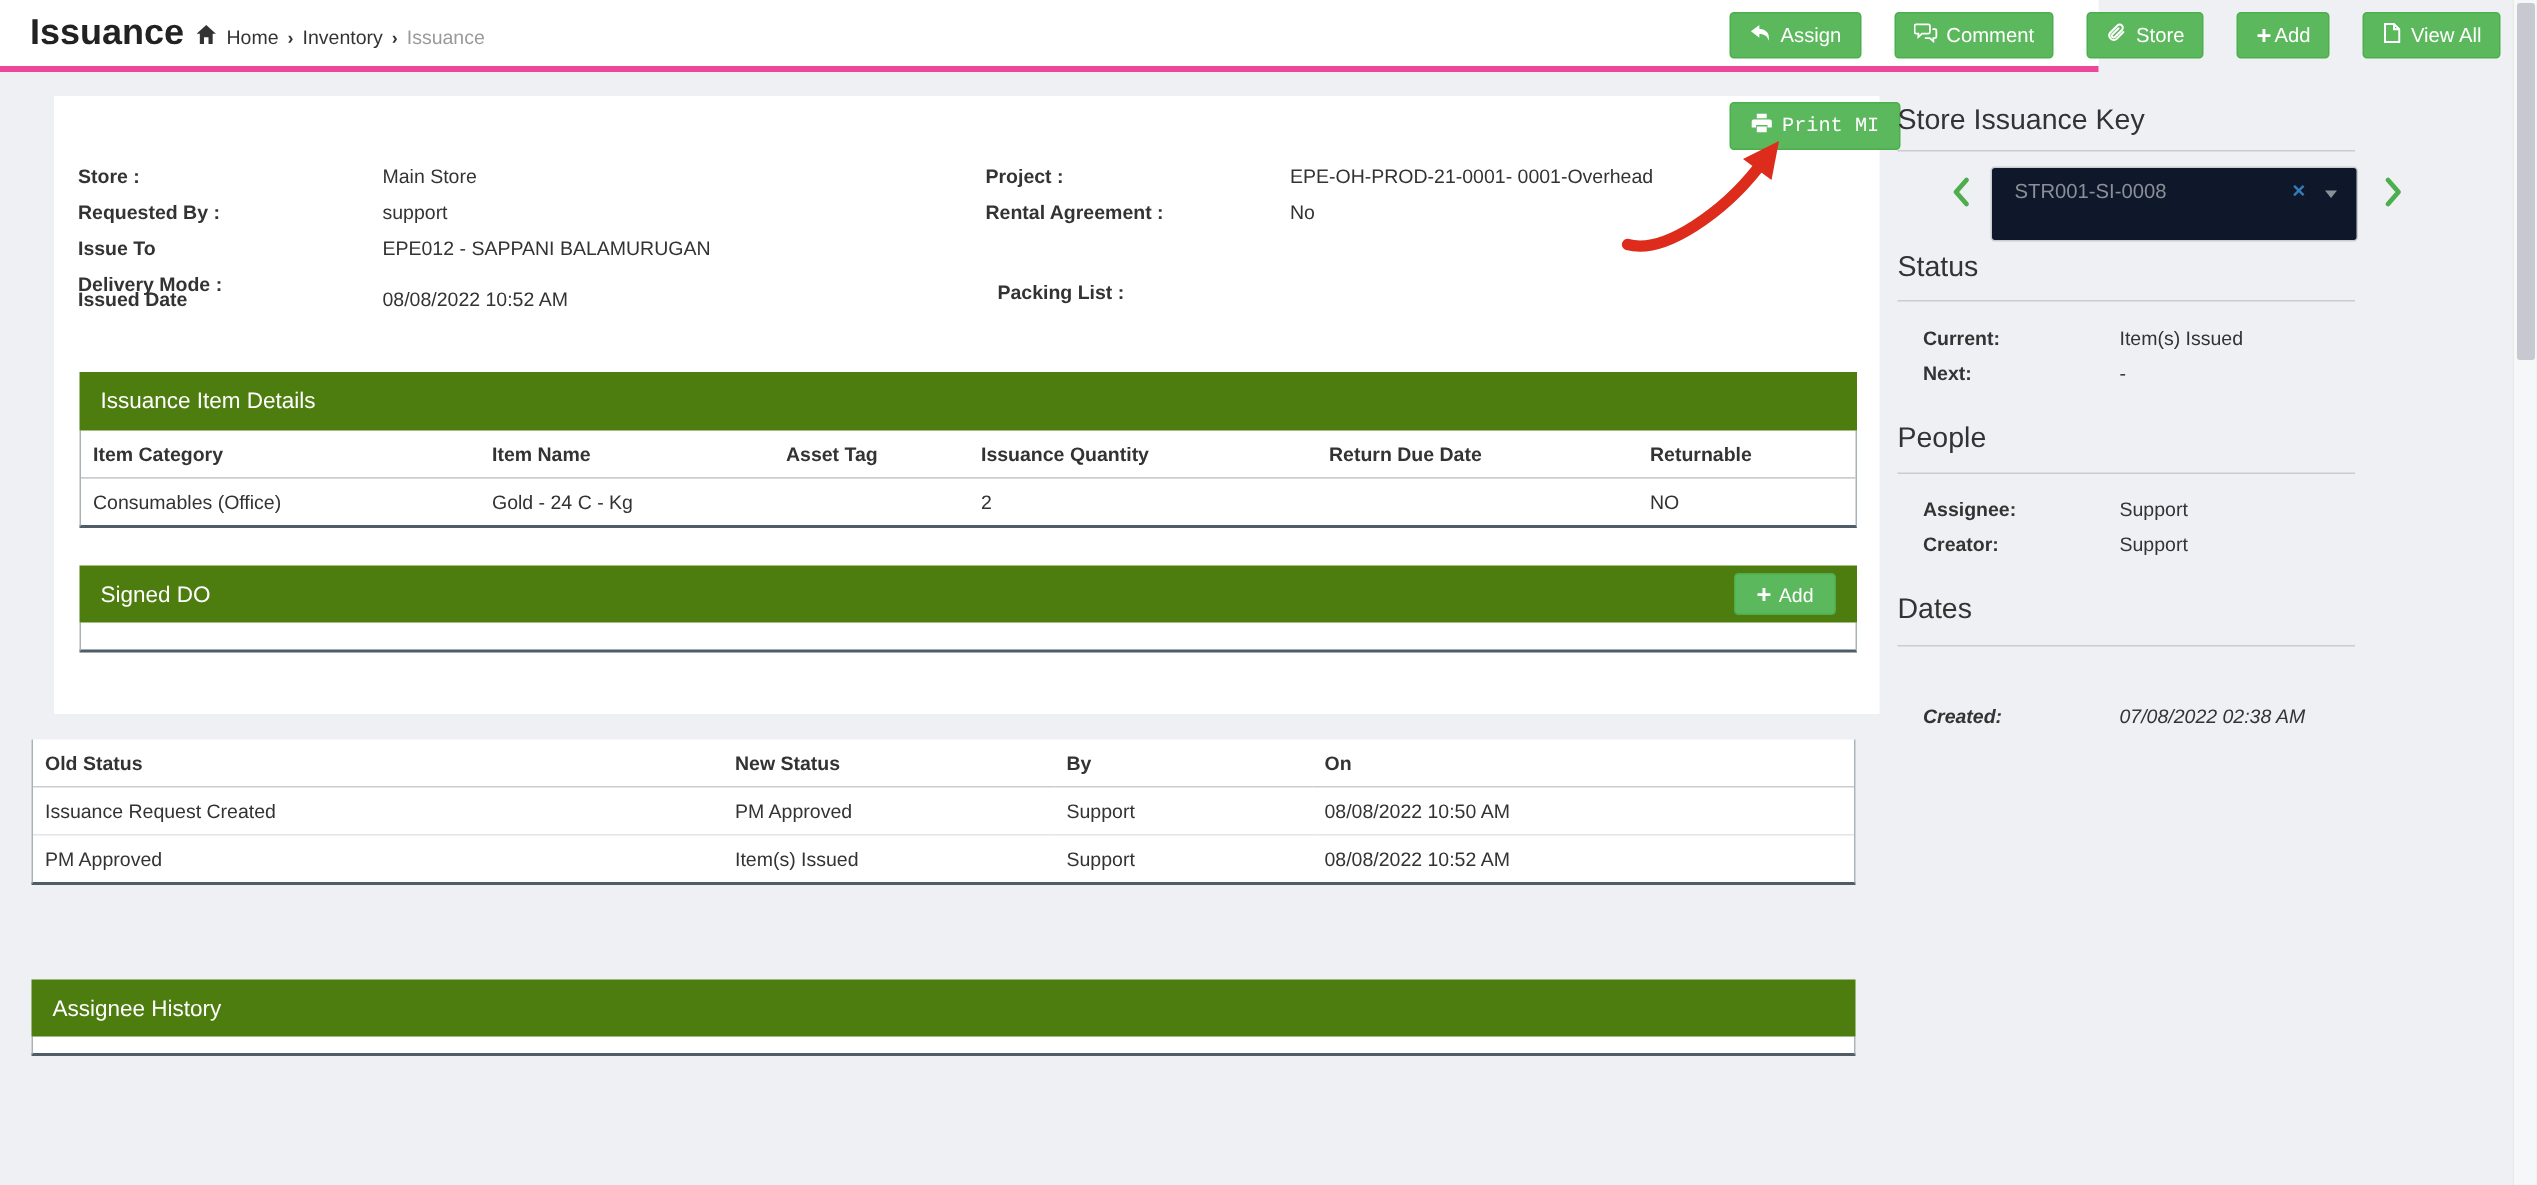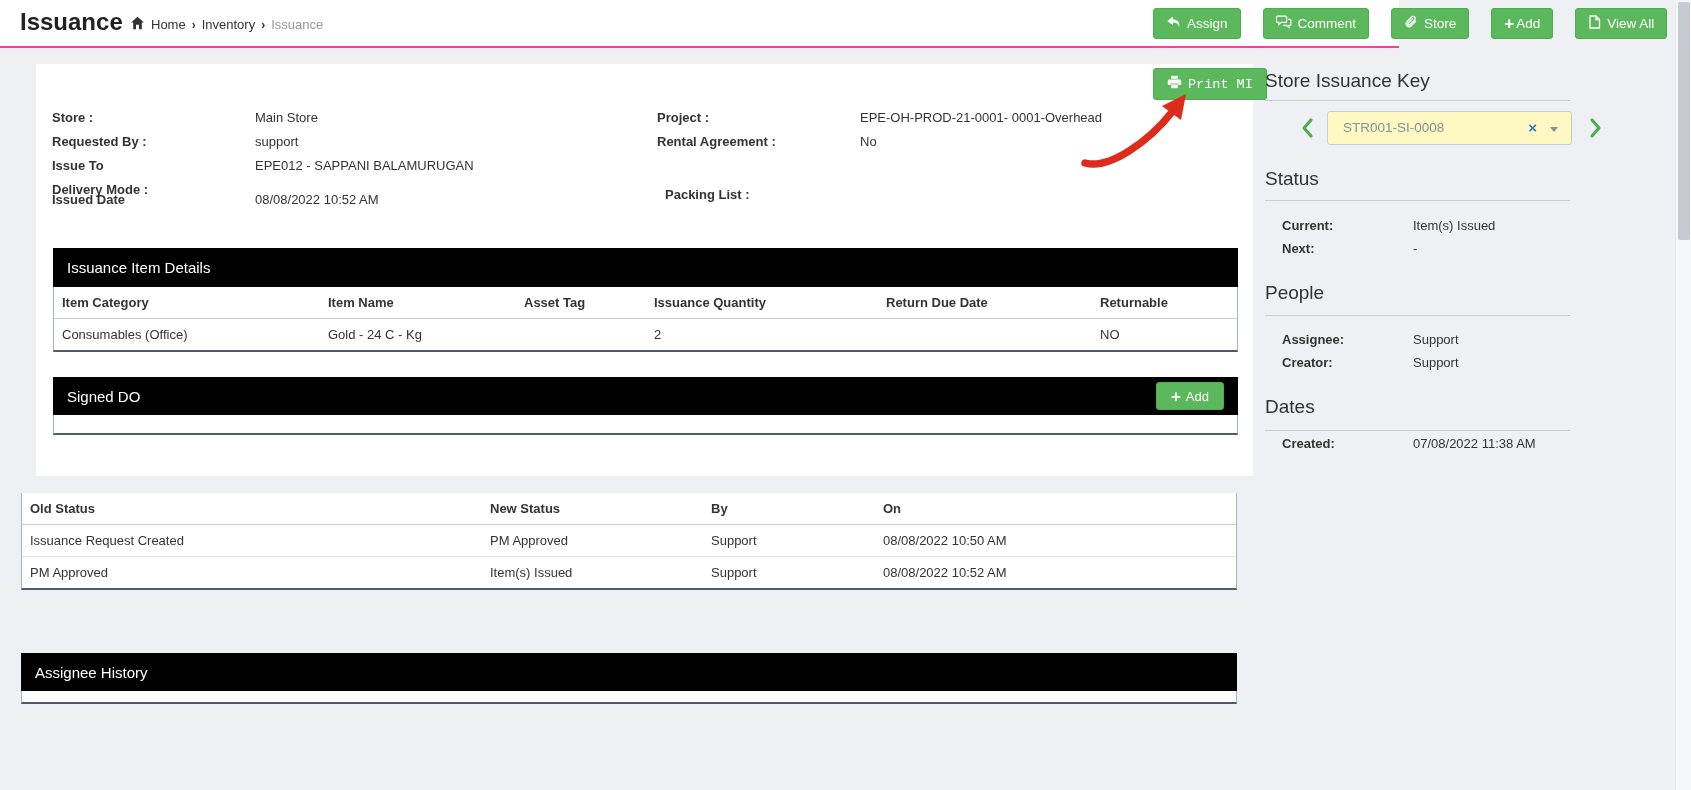--- a/index.html
+++ b/index.html
@@ -1,21 +1,21 @@
 <!DOCTYPE html>
 <html><head>
 <meta charset="utf-8">
 <style>
   * { margin:0; padding:0; box-sizing:border-box; }
   html,body { width:1691px; height:790px; overflow:hidden; }
   body { font-family:"Liberation Sans","DejaVu Sans",sans-serif; color:#333; background:#eef0f3; }
   .page { position:relative; width:1691px; height:790px; background:#eef0f3; }
 
   
-  .topbar { position:absolute; left:0; top:0; width:1399px; height:48px; background:#fff; border-bottom:2px solid #ec4899; }
+  .topbar { position:absolute; left:0; top:0; width:1399px; height:48px; background:#fff; border-bottom:4px solid #ec4899; }
   .page-title { position:absolute; left:20px; top:8px; font-size:24px; font-weight:700; color:#222; }
   .breadcrumb { position:absolute; left:130px; top:16px; font-size:13px; color:#333; display:flex; align-items:center; gap:6px; }
   .breadcrumb .sep { font-weight:700; font-size:12px; }
   .breadcrumb .last { color:#9a9a9a; }
   .crumb { color:#333; text-decoration:none; }
 
   .actions { position:absolute; left:1153px; top:8px; display:flex; gap:22px; }
   .btn-green { display:inline-flex; align-items:center; gap:6px; height:31px; padding:0 12px;
                background:#5cb85c; border:1px solid #4cae4c; border-radius:3px; color:#fff;
                font-size:13.5px; cursor:pointer; white-space:nowrap; }
@@ -27,21 +27,21 @@
 
   .print-btn { position:absolute; left:1117px; top:4px; height:32px; padding:0 13px;font-family:Liberation Mono, monospace; }
 
   .arrow-svg { position:absolute; left:1040px; top:80px; width:170px; height:100px; pointer-events:none; }
 
   .fieldrow { position:absolute; height:24px; line-height:24px; font-size:13px; }
   .fieldrow .lbl { position:absolute; left:0; top:0; font-weight:700; }
   .fieldrow .val { position:absolute; left:203px; top:0; font-weight:400; white-space:nowrap; }
 
   
-  .section-bar { background:#000000; color:#fff; font-size:15px; display:flex; align-items:center; padding:0 14px; position:relative; }
+  .section-bar { background:#4d7c0f; color:#fff; font-size:15px; display:flex; align-items:center; padding:0 14px; position:relative; }
   .section-body { background:#fff; border-left:1px solid #a9b2b8; border-right:1px solid #a9b2b8; border-bottom:2px solid #4e5d67; }
 
   .item-section { position:absolute; left:17px; top:184px; width:1185px; }
   .item-section .section-bar { height:39px; }
 
   table.grid { width:100%; border-collapse:collapse; table-layout:fixed; font-size:13px; }
   table.grid th { text-align:left; font-weight:700; padding:8px 8px; border-bottom:1px solid #c9cdd0; }
   table.grid td { padding:8px 8px; white-space:nowrap; overflow:hidden; }
 
   .signed-section { position:absolute; left:17px; top:313px; width:1185px; }
@@ -57,21 +57,21 @@
   .assignee-section .section-body { height:13px; }
 
   
   .side-heading { position:absolute; font-size:19px; font-weight:400; color:#333; }
   .side-rule { position:absolute; left:1265px; width:305px; height:0; border-top:1px solid #ccc; }
   .side-row { position:absolute; font-size:13px; height:20px; line-height:20px; }
   .side-row .lbl { position:absolute; left:0; font-weight:700; }
   .side-row .val { position:absolute; left:131px; white-space:nowrap; }
 
   .nav-chevron { position:absolute; top:116px; width:18px; height:24px; cursor:pointer; }
-  .key-select { position:absolute; left:1327px; top:111px; width:245px; height:34px; background:#fef9c3;
+  .key-select { position:absolute; left:1327px; top:111px; width:245px; height:50px; background:#0f172a;
                 border:1px solid #c8cdd2; border-radius:3px; cursor:pointer; }
   .key-select .sel-text { position:absolute; left:15px; top:8px; font-size:13.5px; color:#8a9097; }
   .key-select .clear-x { position:absolute; right:34px; top:7px; color:#337ab7; font-weight:700; font-size:15px; line-height:18px; cursor:pointer; }
   .key-select .caret { position:absolute; right:13px; top:15px; width:0; height:0;
                        border-left:4px solid transparent; border-right:4px solid transparent; border-top:5px solid #8a9097; }
 
   
   .scroll-track { position:absolute; left:1675px; top:0; width:16px; height:790px; background:#f6f7f8; border-left:1px solid #e8e9ea; }
   .scroll-thumb { position:absolute; left:2px; top:2px; width:12px; height:238px; background:#c6cad0; border-radius:2px; }
 </style>
@@ -319,22 +319,22 @@
     <span class="lbl">Assignee:</span>
     <span class="val">Support</span>
   </div>
   <div class="side-row" style="left:1282px; top:353px; width:290px;">
     <span class="lbl">Creator:</span>
     <span class="val">Support</span>
   </div>
 
   <div class="side-heading" style="left:1265px; top:396px;">Dates</div>
   <div class="side-rule" style="top:430px;"></div>
-  <div class="side-row" style="left:1282px; top:434px; width:290px;">
+  <div class="side-row" style="left:1282px; top:468px; width:290px;font-style:italic;">
     <span class="lbl">Created:</span>
-    <span class="val">07/08/2022 11:38 AM</span>
+    <span class="val">07/08/2022 02:38 AM</span>
   </div>
 
   <div class="scroll-track">
     <div class="scroll-thumb"></div>
   </div>
 
 </div>
 
 </body></html>

